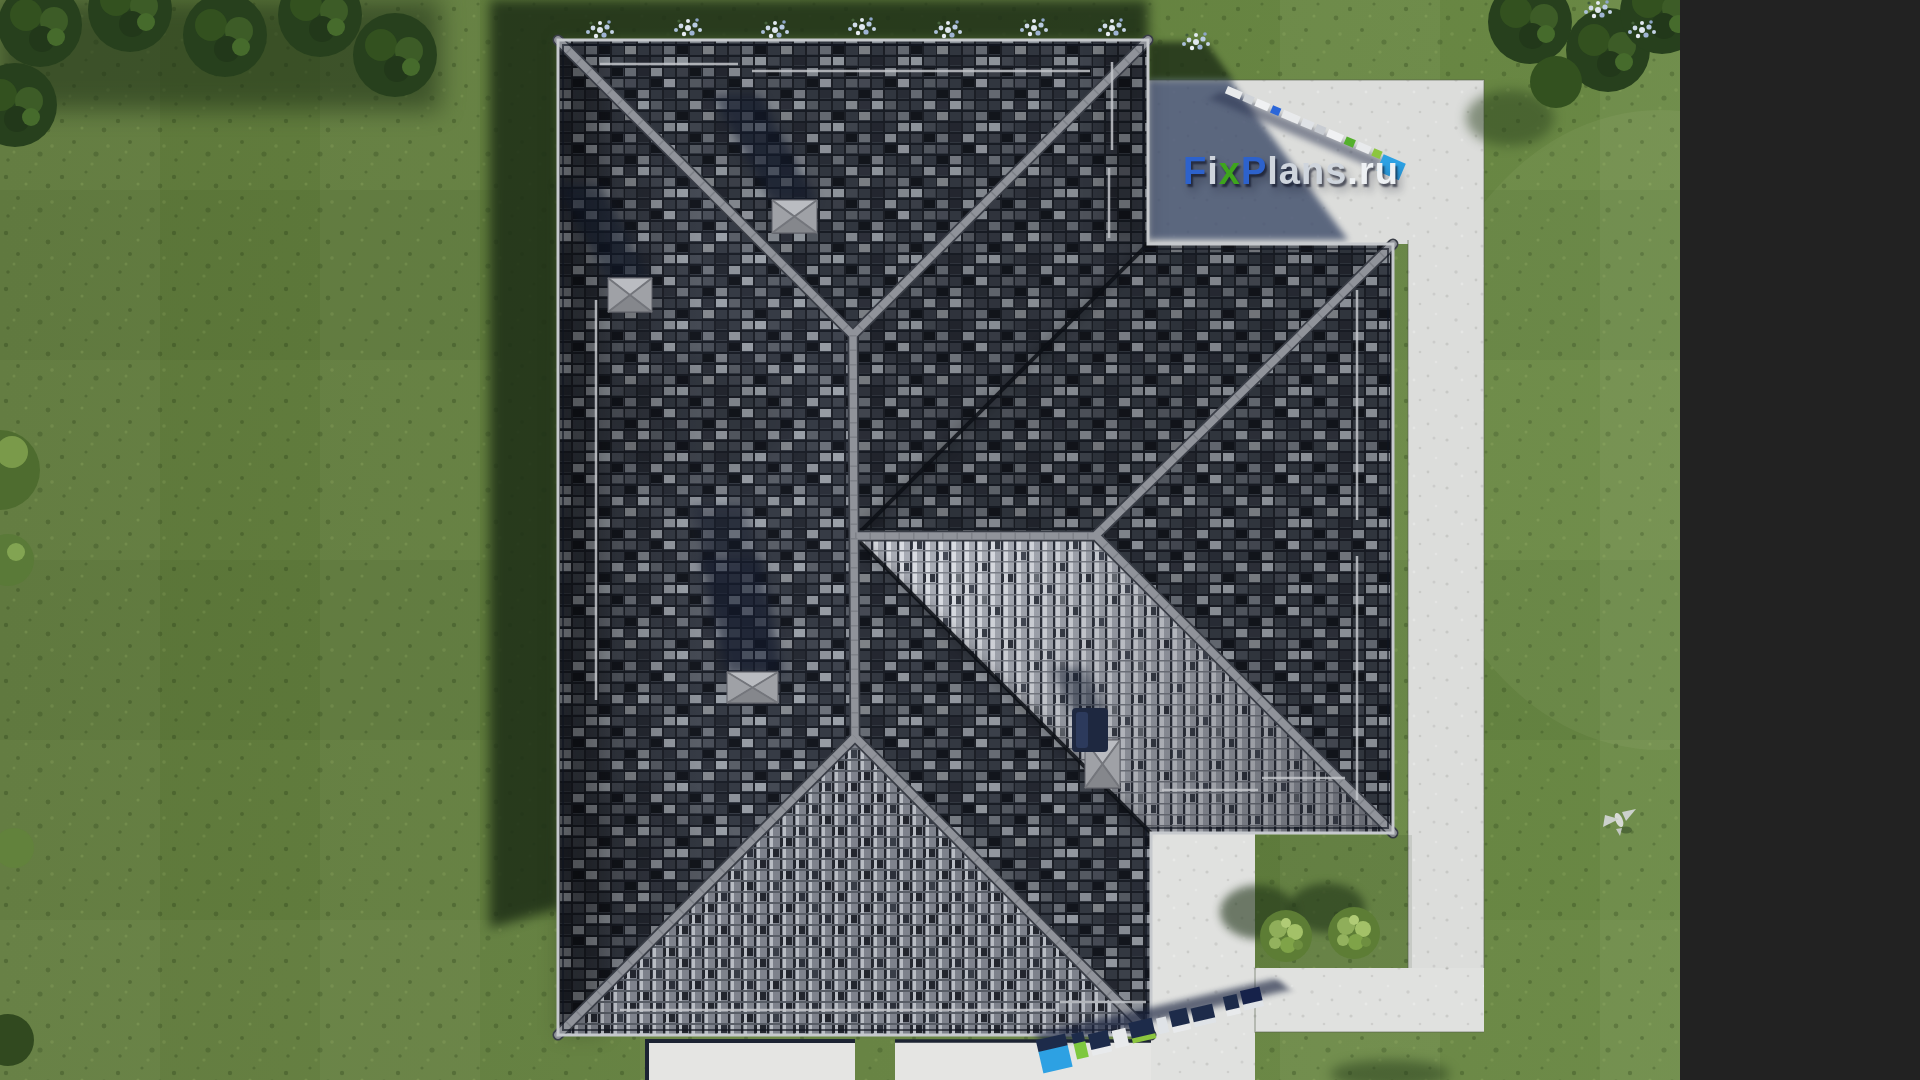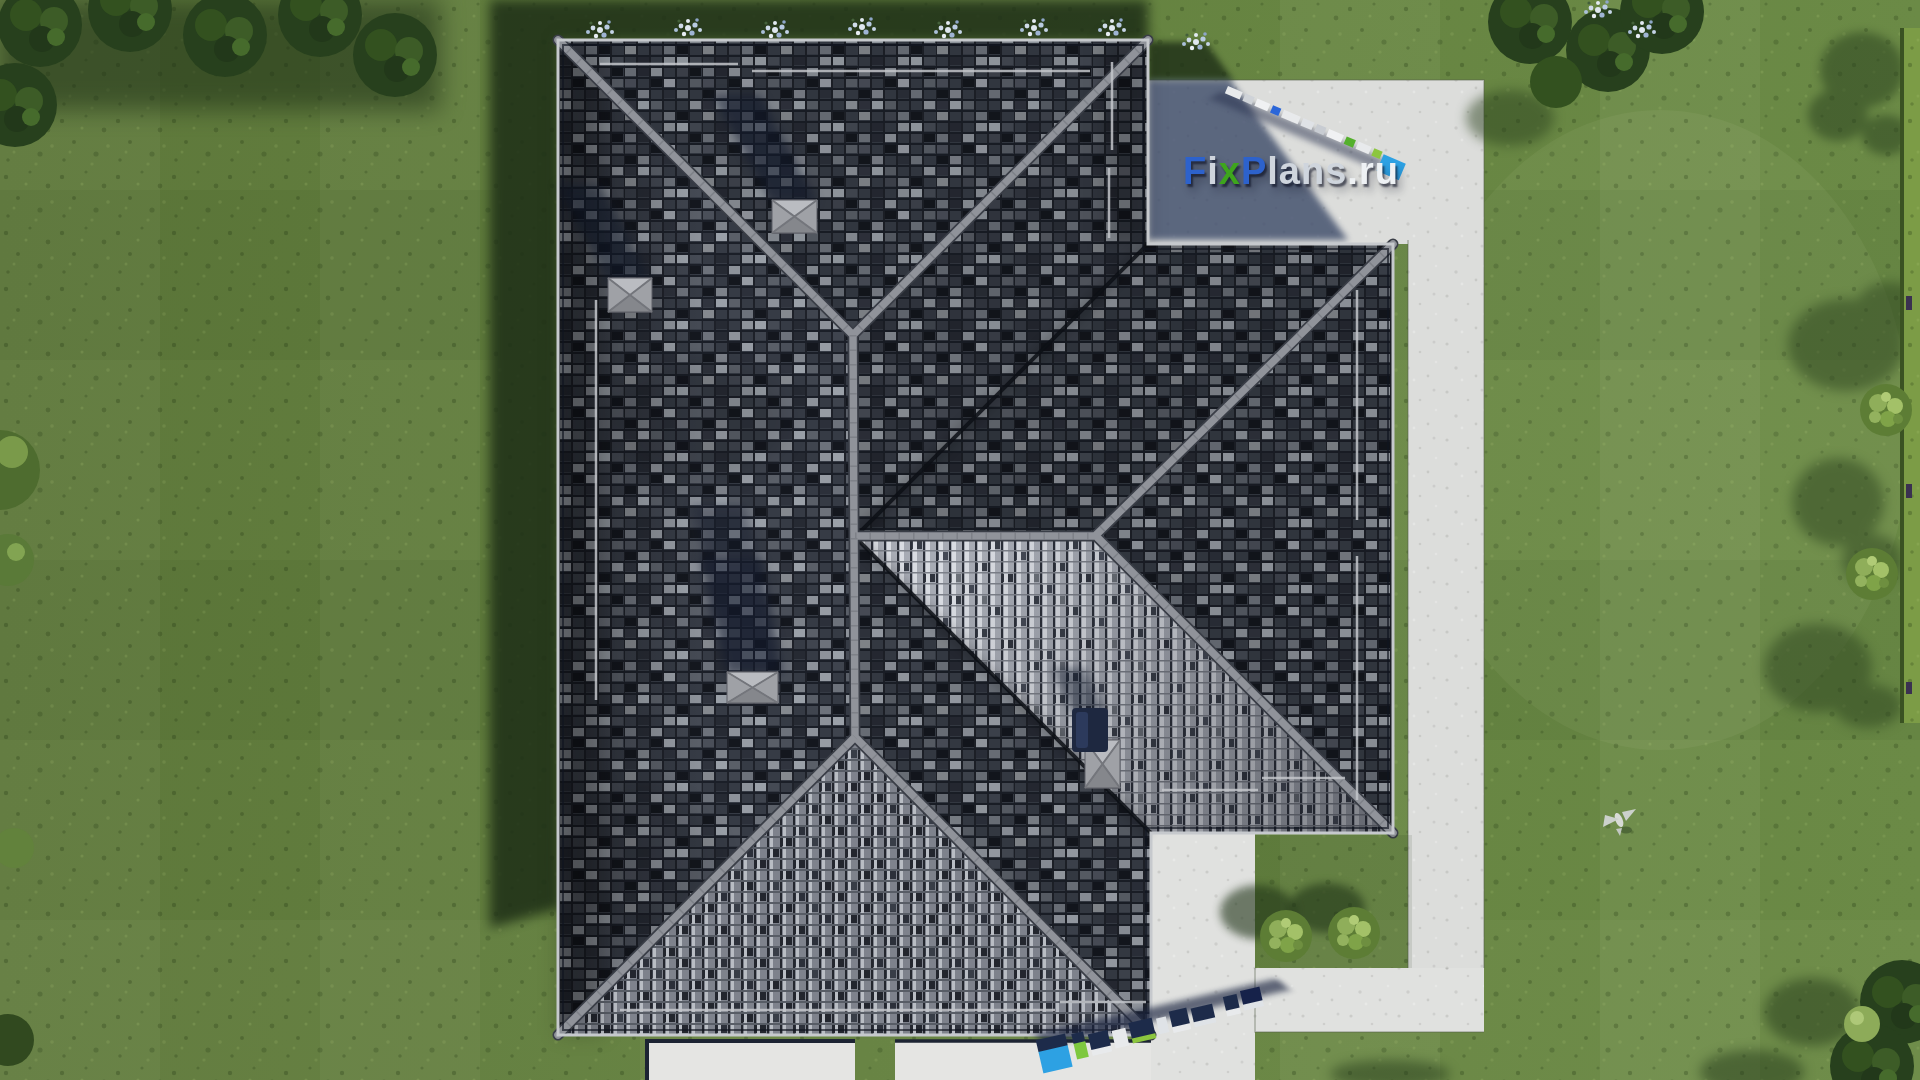--- a/index.html
+++ b/index.html
@@ -1,16 +1,16 @@
 <!DOCTYPE html>
 <html><head>
 <meta charset="utf-8">
 <style>
   html,body{margin:0;padding:0;background:#222;}
-  .stage{position:relative;width:1920px;height:1080px;overflow:hidden;
+  .stage{position:relative;width:1680px;height:1080px;overflow:hidden;
          font-family:"Liberation Sans",sans-serif;background:#64813f;}
   .stage svg{position:absolute;left:0;top:0;}
   
   .wm{position:absolute;left:1183px;top:150px;font-weight:bold;font-size:38px;
       letter-spacing:1px;white-space:nowrap;
       text-shadow:2px 3px 2px rgba(8,12,30,.6),5px 7px 9px rgba(8,12,30,.32);}
   .wm .c-blue{color:#2d62cc;}
   .wm .c-gray{color:#cfd5dd;}
   .wm .c-green{color:#3ea51d;}
   .wm .c-white{color:#eef1f4;}

